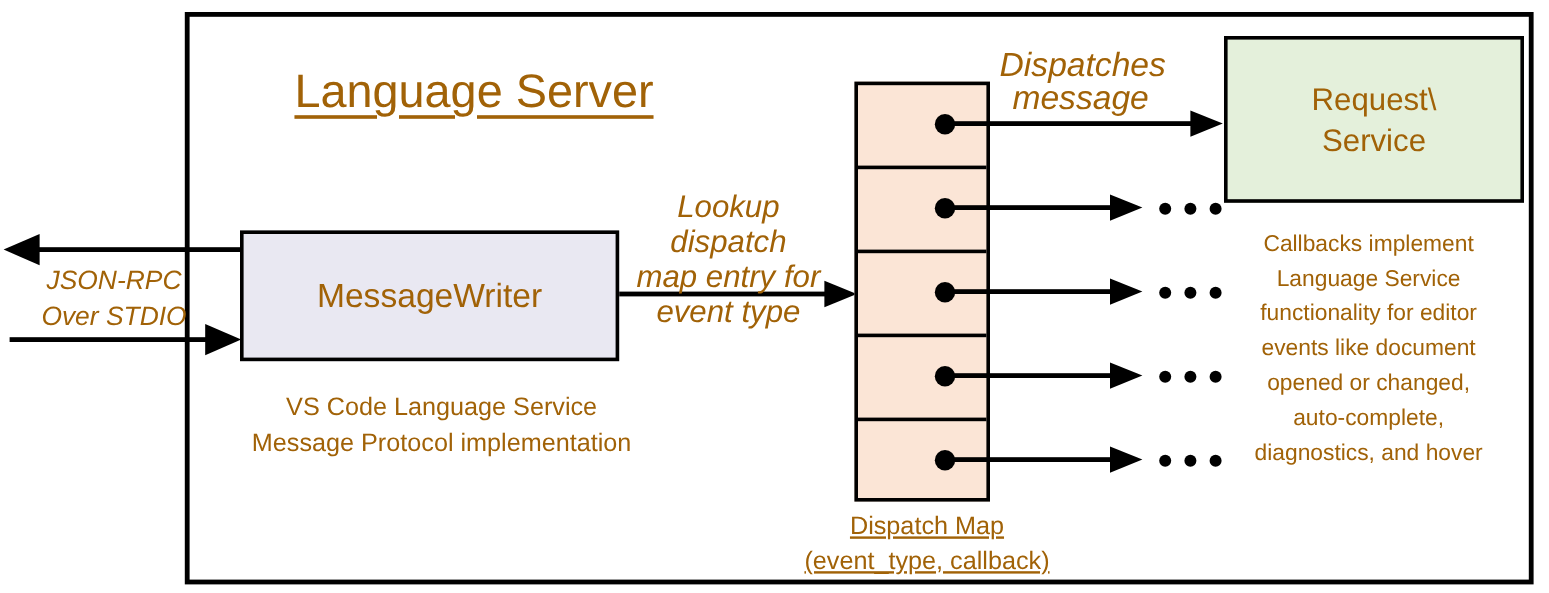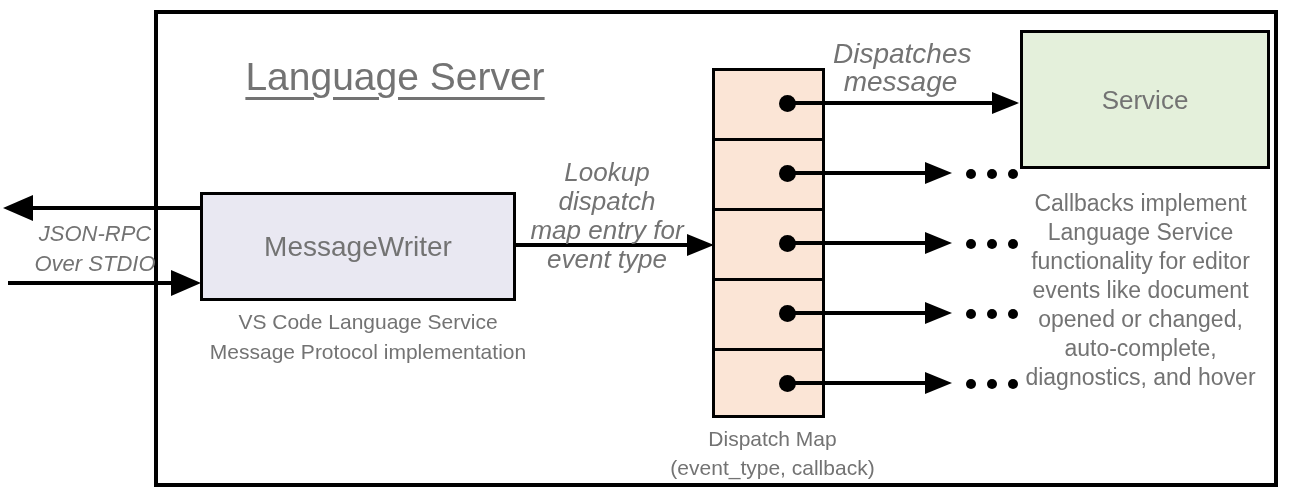--- a/index.html
+++ b/index.html
@@ -1,18 +1,18 @@
 <!DOCTYPE html>
 <html><head>
 <meta charset="utf-8">
 <style>
   html,body { margin:0; padding:0; background:#fff; }
   .canvas {
     position:relative; width:1291px; height:494px; background:#ffffff;
-    font-family:"Liberation Sans", sans-serif; color:#737373; overflow:hidden;
+    font-family:"Liberation Sans", sans-serif; color:#a16207; overflow:hidden;
   }
   .abs { position:absolute; }
   .line { position:absolute; background:#000; }
   .head-right { position:absolute; width:0; height:0;
     border-top:11px solid transparent; border-bottom:11px solid transparent;
     border-left:27px solid #000; }
   .head-right.big { border-top-width:13px; border-bottom-width:13px; border-left-width:30px; }
   .head-left { position:absolute; width:0; height:0;
     border-top:13px solid transparent; border-bottom:13px solid transparent;
     border-right:30px solid #000; }
@@ -22,36 +22,36 @@
 
   .outer-box { left:154px; top:10px; width:1116px; height:469px;
     border:4px solid #000; background:transparent; }
 
   .title { left:225px; top:54px; width:340px; font-size:39px; line-height:46px;
     text-decoration:underline; text-decoration-thickness:3px; text-underline-offset:7px; }
 
   .reader-box { left:200px; top:192px; width:310px; height:103px; border:3px solid #000;
     display:flex; flex-direction:column; align-items:center; justify-content:center;
     font-size:28px; line-height:38px; text-align:center; }
-  .reader-caption { left:168px; top:307px; width:400px; font-size:21px; line-height:30px; }
+  .reader-caption { left:168px; top:325px; width:400px; font-size:21px; line-height:30px; }
 
   .io-label { left:15px; top:219px; width:160px; font-size:22px; line-height:30px; }
   .lookup-label { left:518px; top:158px; width:178px; font-size:26px; line-height:29px; }
   .dispatches-label { left:833px; top:40px; width:135px; font-size:28px; line-height:28px; }
 
   .map-container { left:712px; top:68px; width:107px; height:344px; border:3px solid #000; }
   .map-divider { position:absolute; left:0; width:107px; height:3px; background:#000; }
   .map-cell { position:absolute; left:0; width:107px; height:70px; }
 
   .callback-box { left:1020px; top:30px; width:244px; height:133px; border:3px solid #000;
     display:flex; flex-direction:column; align-items:center; justify-content:center;
     font-size:26px; line-height:34px; text-align:center; }
-  .callback-caption { left:1003px; top:189px; width:275px; font-size:23px; line-height:29px; }
+  .callback-caption { left:1003px; top:189px; width:275px; font-size:19px; line-height:29px; }
 
-  .map-caption { left:650px; top:424px; width:245px; font-size:21px; line-height:29px; }
+  .map-caption { left:650px; top:424px; width:245px; font-size:21px; line-height:29px;text-decoration:underline; }
 </style>
 </head>
 <body>
 
 <div class="canvas">
 
   <div class="abs outer-box"></div>
 
   <div class="lbl title">Language Server</div>
 
@@ -117,20 +117,21 @@
   <div class="dot" style="left:987px; top:309px; width:10px; height:10px;"></div>
   <div class="dot" style="left:1008px; top:309px; width:10px; height:10px;"></div>
 
   <div class="line" style="left:788px; top:381px; width:139px; height:4px;"></div>
   <div class="head-right" style="left:925px; top:372px;"></div>
   <div class="dot" style="left:966px; top:379px; width:10px; height:10px;"></div>
   <div class="dot" style="left:987px; top:379px; width:10px; height:10px;"></div>
   <div class="dot" style="left:1008px; top:379px; width:10px; height:10px;"></div>
 
   <div class="abs callback-box" style="background: rgb(228, 240, 219);">
+    <span>Request\</span>
     <span>Service</span>
   </div>
   <div class="lbl callback-caption">Callbacks implement
 Language Service
 functionality for editor
 events like document
 opened or changed,
 auto-complete,
 diagnostics, and hover</div>
 

